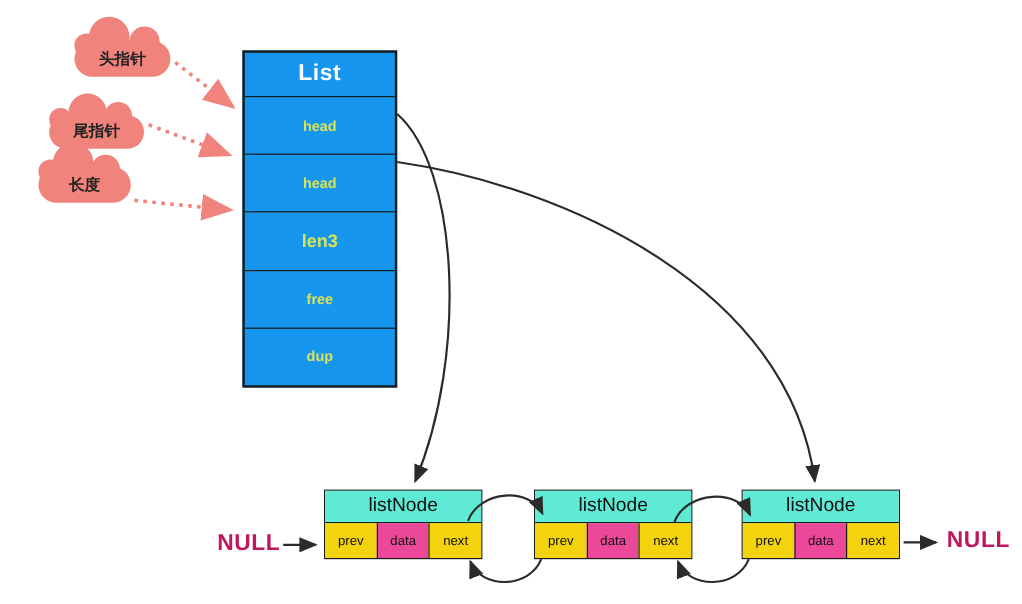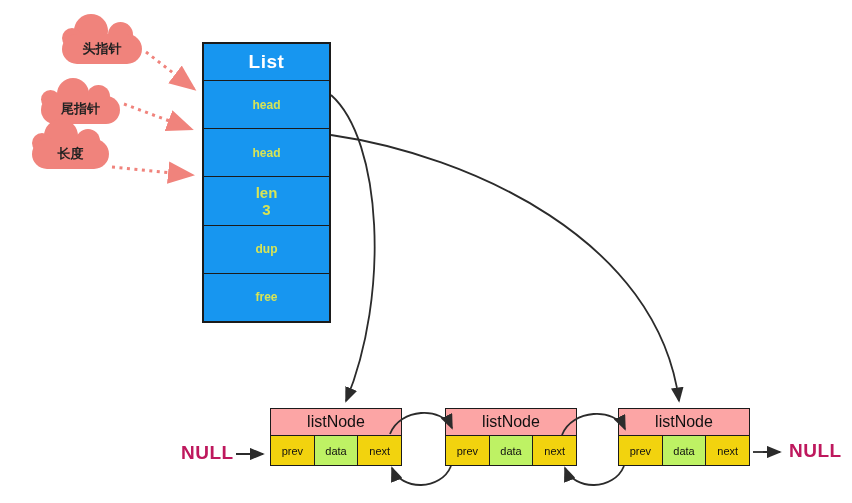--- a/index.html
+++ b/index.html
@@ -37,39 +37,39 @@
     display:flex;flex-direction:column;z-index:1;
   }
   .list-title{
     height:36px;flex:0 0 36px;display:flex;align-items:center;justify-content:center;
     color:#ffffff;font-weight:bold;font-size:19px;letter-spacing:0.5px;
   }
   .list-row{
     flex:1;border-top:1.5px solid #1b1b1b;display:flex;align-items:center;
     justify-content:center;color:#D8E455;font-weight:bold;font-size:12px;
   }
-  .list-row-len{flex-direction:column;font-size:15px;line-height:17px;}
+  .list-row-len{flex-direction:row;font-size:15px;line-height:17px;}
   
   .list-node{
     position:absolute;top:408px;width:132px;height:58px;box-sizing:border-box;
     border:1.5px solid #1b1b1b;display:flex;flex-direction:column;z-index:1;
   }
   .node-header{
-    flex:0 0 26px;background:#fca5a5;border-bottom:1.5px solid #1b1b1b;
+    flex:0 0 26px;background:#5eead4;border-bottom:1.5px solid #1b1b1b;
     display:flex;align-items:center;justify-content:center;
     font-size:16px;color:#101010;
   }
   .node-cells{flex:1;display:flex;}
   .cell{
     flex:1;display:flex;align-items:center;justify-content:center;
     font-size:11px;color:#101010;
   }
   .cell + .cell{border-left:1.5px solid #1b1b1b;}
   .cell.pointer{background:#F2D30E;}
-  .cell.data{background:#bef264;}
+  .cell.data{background:#ec4899;}
   .node1{left:270px;}
   .node2{left:445px;}
   .node3{left:618px;}
   
   .null-label{
     position:absolute;font-size:19px;font-weight:600;color:#be185d;
     letter-spacing:0.5px;z-index:1;
   }
   .null-left{left:181px;top:442px;}
   .null-right{left:789px;top:440px;}
@@ -130,22 +130,22 @@
   </div>
 
   <div class="list-box">
     <div class="list-title">List</div>
     <div class="list-row">head</div>
     <div class="list-row">head</div>
     <div class="list-row list-row-len">
       <span>len</span>
       <span>3</span>
     </div>
+    <div class="list-row">free</div>
     <div class="list-row">dup</div>
-    <div class="list-row">free</div>
   </div>
 
   <div class="list-node node1">
     <div class="node-header">listNode</div>
     <div class="node-cells">
       <div class="cell pointer">prev</div>
       <div class="cell data">data</div>
       <div class="cell pointer">next</div>
     </div>
   </div>

